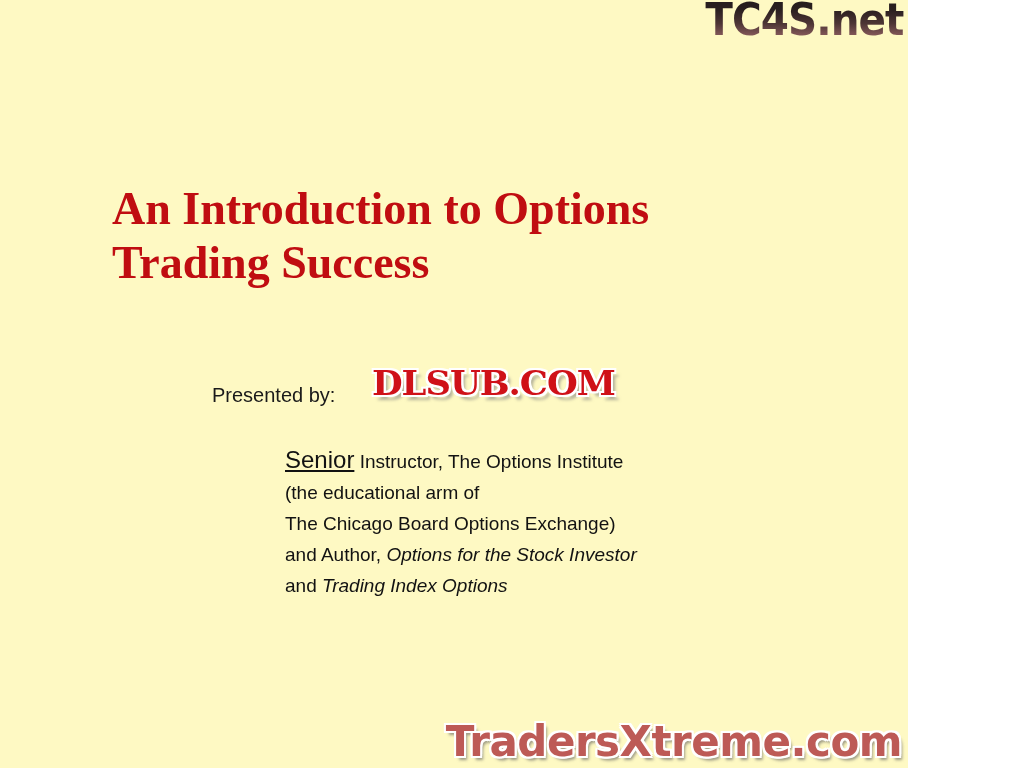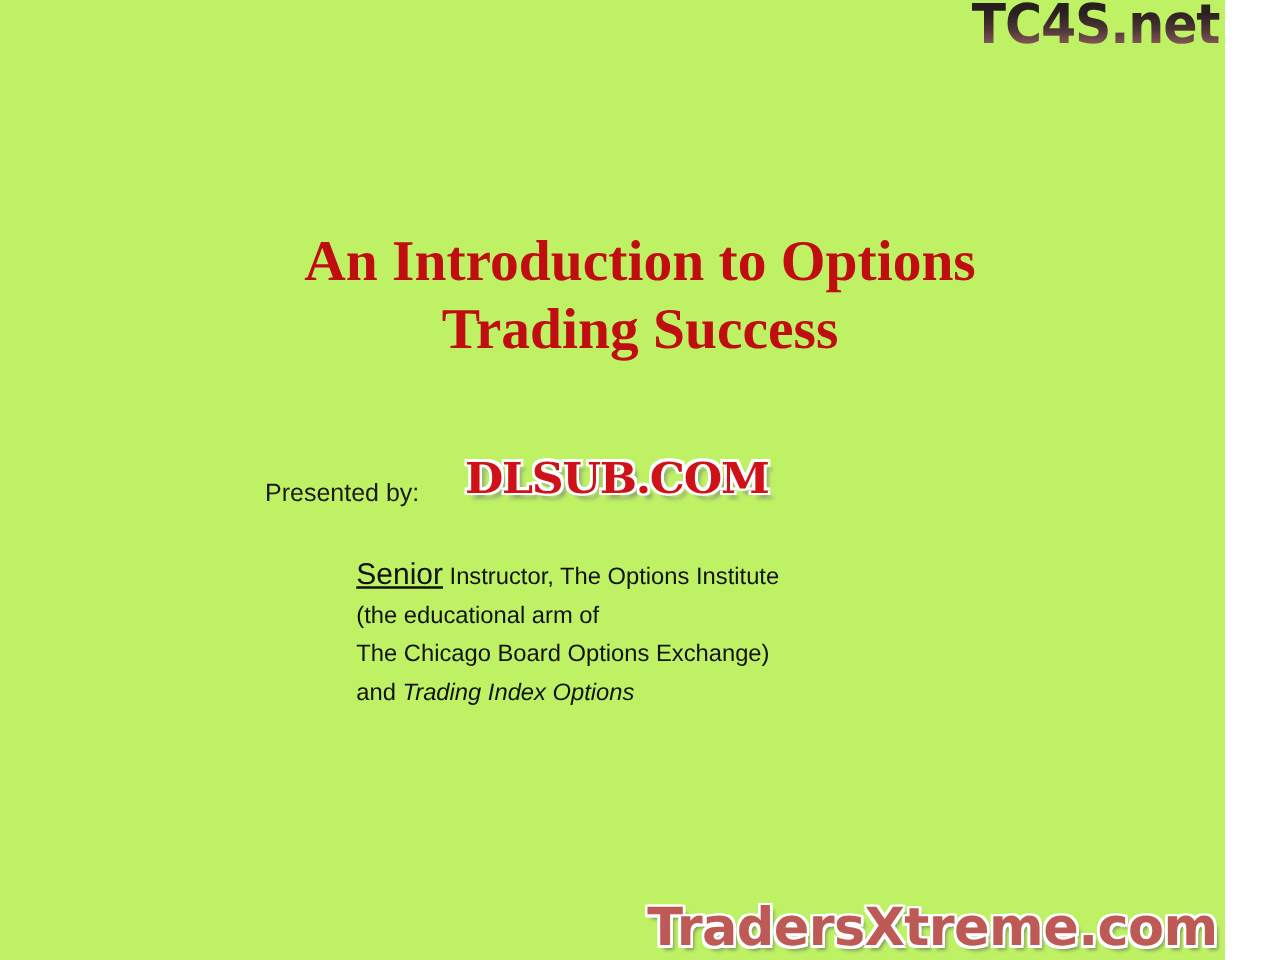--- a/index.html
+++ b/index.html
@@ -9,23 +9,23 @@
   }
   body {
     width: 1024px;
     height: 768px;
     background: #ffffff;
     font-family: "Liberation Sans", sans-serif;
     overflow: hidden;
   }
   .slide {
     position: relative;
-    width: 980px;
+    width: 908px;
     height: 768px;
-    background: #bef264;
+    background: #fef9c3;
   }
 
   
   .wm-topright {
     position: absolute;
     top: -2px;
     right: 4px;
     font-family: "DejaVu Sans", sans-serif;
     font-weight: bold;
     font-size: 44px;
@@ -42,21 +42,21 @@
     white-space: nowrap;
     user-select: none;
   }
 
   
   .title-block {
     position: absolute;
     left: 112px;
     top: 182px;
     width: 800px;
-    text-align: center;
+    text-align: left;
   }
   .title-line {
     font-family: "Liberation Serif", "DejaVu Serif", serif;
     font-weight: bold;
     font-size: 46px;
     line-height: 54px;
     color: #c00d11;
     white-space: nowrap;
   }
 
@@ -167,19 +167,20 @@
   </div>
 
   <div class="bio">
 
     <div class="bio-line"><span class="bio-role-big">Senior</span><span> Instructor, The Options Institute</span></div>
 
     <div class="bio-line">(the educational arm of</div>
 
     <div class="bio-line">The Chicago Board Options Exchange)</div>
 
+    <div class="bio-line"><span>and Author, </span><span class="bio-italic">Options for the Stock Investor</span></div>
 
     <div class="bio-line"><span>and </span><span class="bio-italic">Trading Index Options</span></div>
   </div>
 
   <div class="wm-bottomright">TradersXtreme.com</div>
 
 </div>
 
 </body></html>

